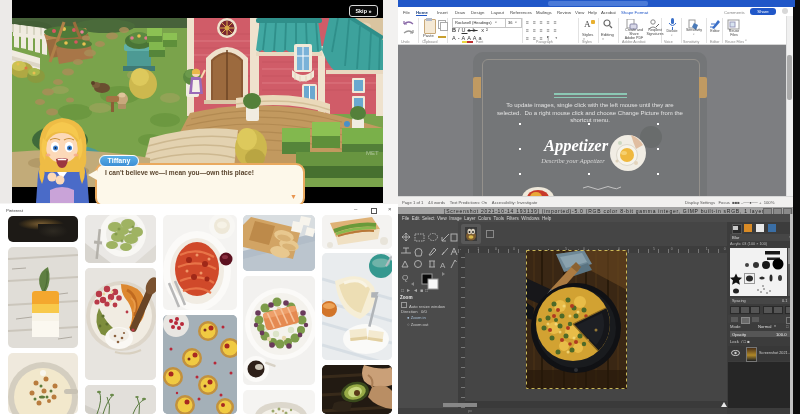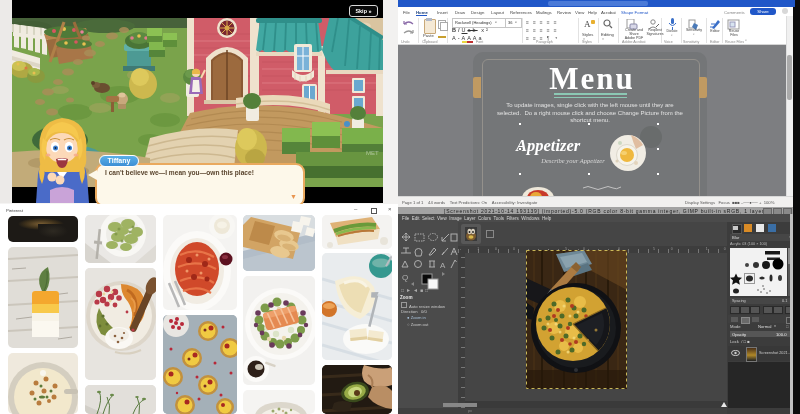--- a/index.html
+++ b/index.html
@@ -436,21 +436,20 @@
   <div class="abs" style="left:346px;top:38px;font-size:4px;color:#888"><span style="display:inline-block;transform:scale(.6)">▼</span></div>
 
   <div class="abs" style="left:0;top:45px;width:395px;height:151px;background:#7d7e81"></div>
 
   <div class="abs" style="left:75px;top:52px;width:234px;height:144px;background:#747678;border-radius:10px 10px 0 0"></div>
   <div class="abs" style="left:84px;top:59px;width:216px;height:137px;border:1px solid #94918c;border-radius:6px 6px 0 0"></div>
 
   <div class="abs" style="left:75px;top:77px;width:8px;height:21px;background:#c09a62;border-radius:2px 0 0 2px"></div>
   <div class="abs" style="left:301px;top:77px;width:8px;height:21px;background:#c09a62;border-radius:0 2px 2px 0"></div>
 
-  <div class="abs" style="left:77px;top:61px;width:234px;text-align:center;font-family:'Liberation Serif',serif;font-size:31px;font-weight:bold;color:#fff;letter-spacing:2px">Menu</div>
   <div class="abs" style="left:156px;top:93px;width:73px;height:2px;background:#8cc8b4"></div>
   <div class="abs" style="left:156px;top:96.5px;width:73px;height:1px;background:#8cc8b4"></div>
 
   <div class="abs" style="left:95px;top:102px;width:194px;text-align:center;font-size:6px;line-height:7.6px;color:#e2e2e2">To update images, single click with the left mouse until they are selected.&nbsp; Do a right mouse click and choose Change Picture from the shortcut menu.</div>
 
   <div class="abs" style="left:121px;top:123px;width:2px;height:2px;background:#fff"></div>
   <div class="abs" style="left:121px;top:148px;width:2px;height:2px;background:#fff"></div>
   <div class="abs" style="left:121px;top:173px;width:2px;height:2px;background:#fff"></div>
   <div class="abs" style="left:190px;top:123px;width:2px;height:2px;background:#fff"></div>
   <div class="abs" style="left:190px;top:173px;width:2px;height:2px;background:#fff"></div>
@@ -463,21 +462,21 @@
     <circle cx="19" cy="19" r="18" fill="#f1ede4"></circle>
     <path d="M22 1 Q30 4 34 11 L27 15 Q24 8 22 1 Z" fill="#e0bda0"></path>
     <circle cx="18" cy="21" r="10.5" fill="#f6f3ea" stroke="#ddd8cc"></circle>
     <circle cx="18" cy="21" r="7" fill="#efb83e"></circle>
     <ellipse cx="15" cy="19" rx="3" ry="2" fill="#f6d070"></ellipse>
     <circle cx="11" cy="9" r="2" fill="#ccd8c2"></circle>
     <circle cx="27" cy="29" r="2" fill="#e4d4bc"></circle>
     <circle cx="8" cy="27" r="1.5" fill="#ddd0b8"></circle>
   </svg>
 
-  <div class="abs" style="left:118px;top:136px;width:120px;font-family:'Liberation Serif',serif;font-style:italic;font-weight:bold;font-size:16.5px;color:#fff">Appetizer</div>
+  <div class="abs" style="left:118px;top:136px;width:120px;text-align:center;font-family:'Liberation Serif',serif;font-style:italic;font-weight:bold;font-size:16.5px;color:#fff">Appetizer</div>
   <div class="abs" style="left:118px;top:157px;width:114px;text-align:center;font-family:'Liberation Serif',serif;font-style:italic;font-size:6.5px;color:#d8d8d8">Describe your Appetizer</div>
 
   <svg class="abs" style="left:122px;top:186px" width="36" height="10" viewBox="0 0 36 10">
     <ellipse cx="18" cy="12" rx="16" ry="11" fill="#eee8da"></ellipse>
     <ellipse cx="18" cy="12" rx="11" ry="8" fill="#c83a2a"></ellipse>
     <ellipse cx="16" cy="11" rx="6" ry="5" fill="#e8a838"></ellipse>
   </svg>
   <svg class="abs" style="left:184px;top:184px" width="40" height="6" viewBox="0 0 40 6">
         <path d="M1 4 Q6 1 11 4 Q16 7 21 4 Q26 1 31 4 Q34 6 39 3" stroke="#c2c2c2" fill="none" stroke-width="1"></path>
       </svg>

